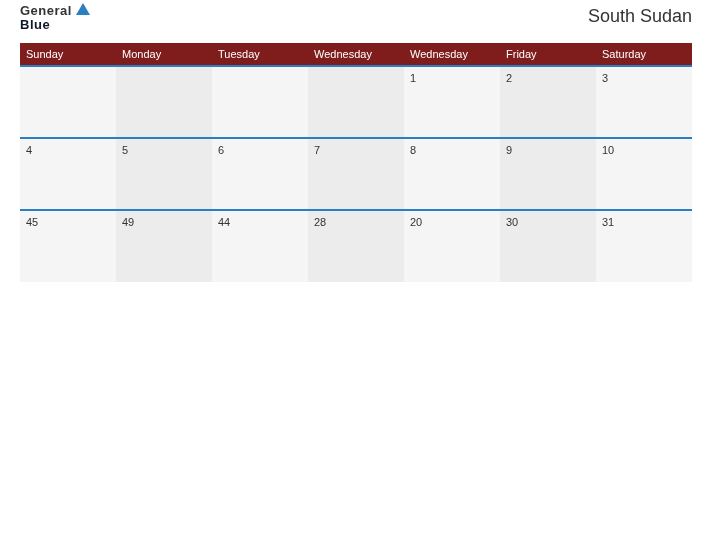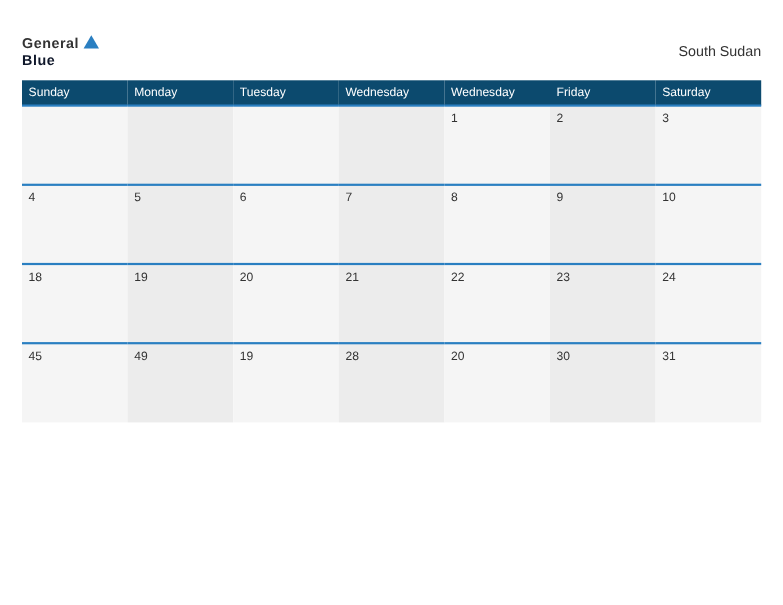--- a/index.html
+++ b/index.html
@@ -7,21 +7,21 @@
       font-family: Arial, sans-serif;
       background: #fff;
       width: 712px;
       height: 550px;
       overflow: hidden;
     }
     .page {
       width: 712px;
       height: 480px;
       background: #fff;
-      padding: 32px 20px 16px 20px;
+      padding: 2px 20px 16px 20px;
     }
     .header {
       display: flex;
       align-items: center;
       justify-content: space-between;
       margin-bottom: 12px;
     }
     .logo {
       display: flex;
       flex-direction: column;
@@ -52,30 +52,30 @@
       position: relative;
       top: -2px;
     }
     .title {
       font-size: 28px;
       font-weight: normal;
       color: #333;
       text-align: center;
     }
     .country {
-      font-size: 13px;
+      font-size: 18px;
       color: #333;
       text-align: left;
     }
     .calendar {
       width: 100%;
       border-collapse: collapse;
     }
     .calendar thead tr {
-      background: #0c4a6e;
+      background: #7f1d1d;
       margin-left: 15px;
     }
     .calendar thead th {
       color: #fff;
       font-size: 11px;
       font-weight: normal;
       padding: 5px 6px;
       text-align: left;
       border: none;
       width: calc(100% / 7);
@@ -170,50 +170,27 @@
           </td>
           <td>
             <span class="day-num">9</span>
           </td>
           <td>
             <span class="day-num">10</span>
           </td>
         </tr>
         <tr>
           <td>
-            <span class="day-num">18</span>
-          </td>
-          <td>
-            <span class="day-num">19</span>
-          </td>
-          <td>
-            <span class="day-num">20</span>
-          </td>
-          <td>
-            <span class="day-num">21</span>
-          </td>
-          <td>
-            <span class="day-num">22</span>
-          </td>
-          <td>
-            <span class="day-num">23</span>
-          </td>
-          <td>
-            <span class="day-num">24</span>
-          </td>
-        </tr>
-        <tr>
-          <td>
             <span class="day-num">45</span>
           </td>
           <td>
             <span class="day-num">49</span>
           </td>
           <td>
-            <span class="day-num">19</span>
+            <span class="day-num">44</span>
           </td>
           <td>
             <span class="day-num">28</span>
           </td>
           <td>
             <span class="day-num">20</span>
           </td>
           <td>
             <span class="day-num">30</span>
           </td>

